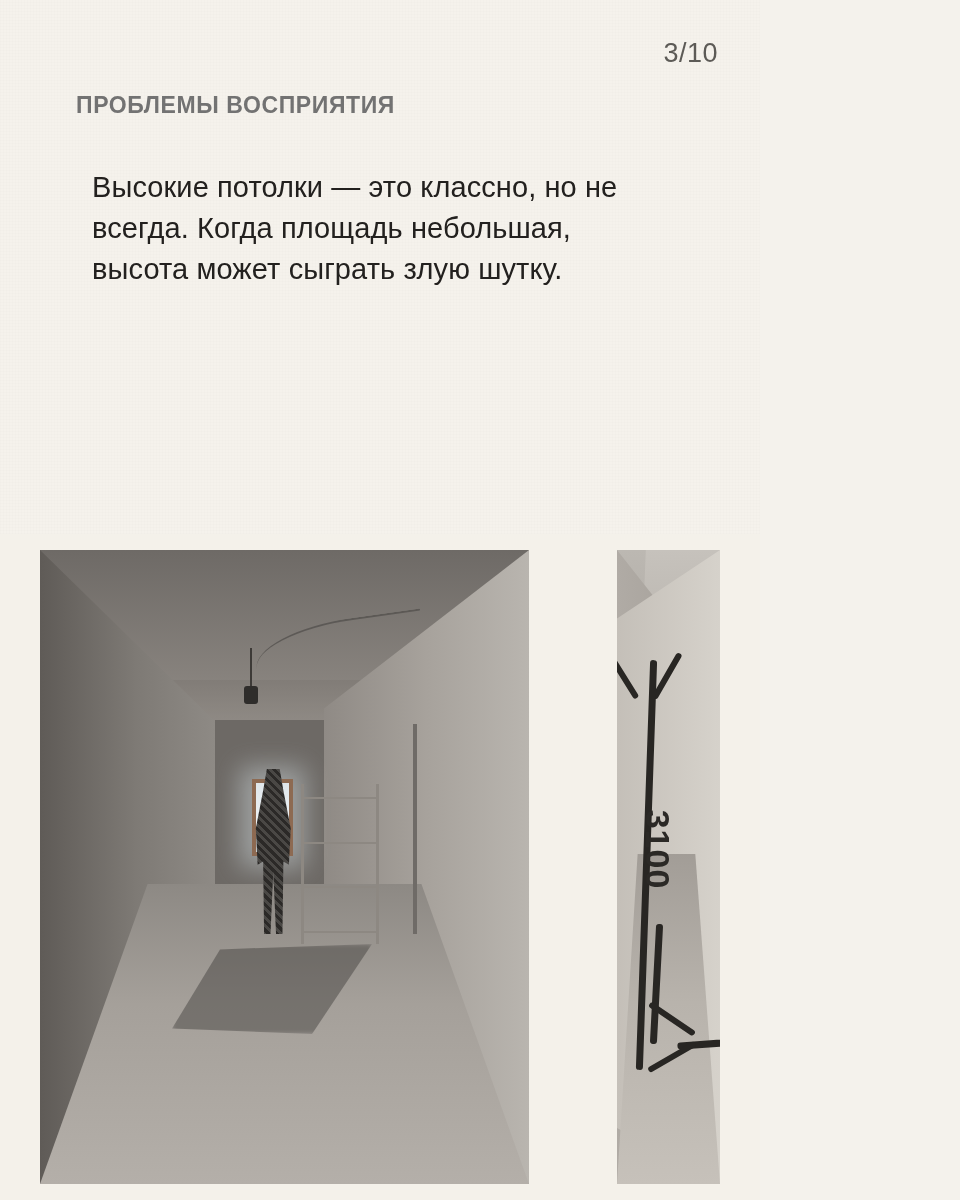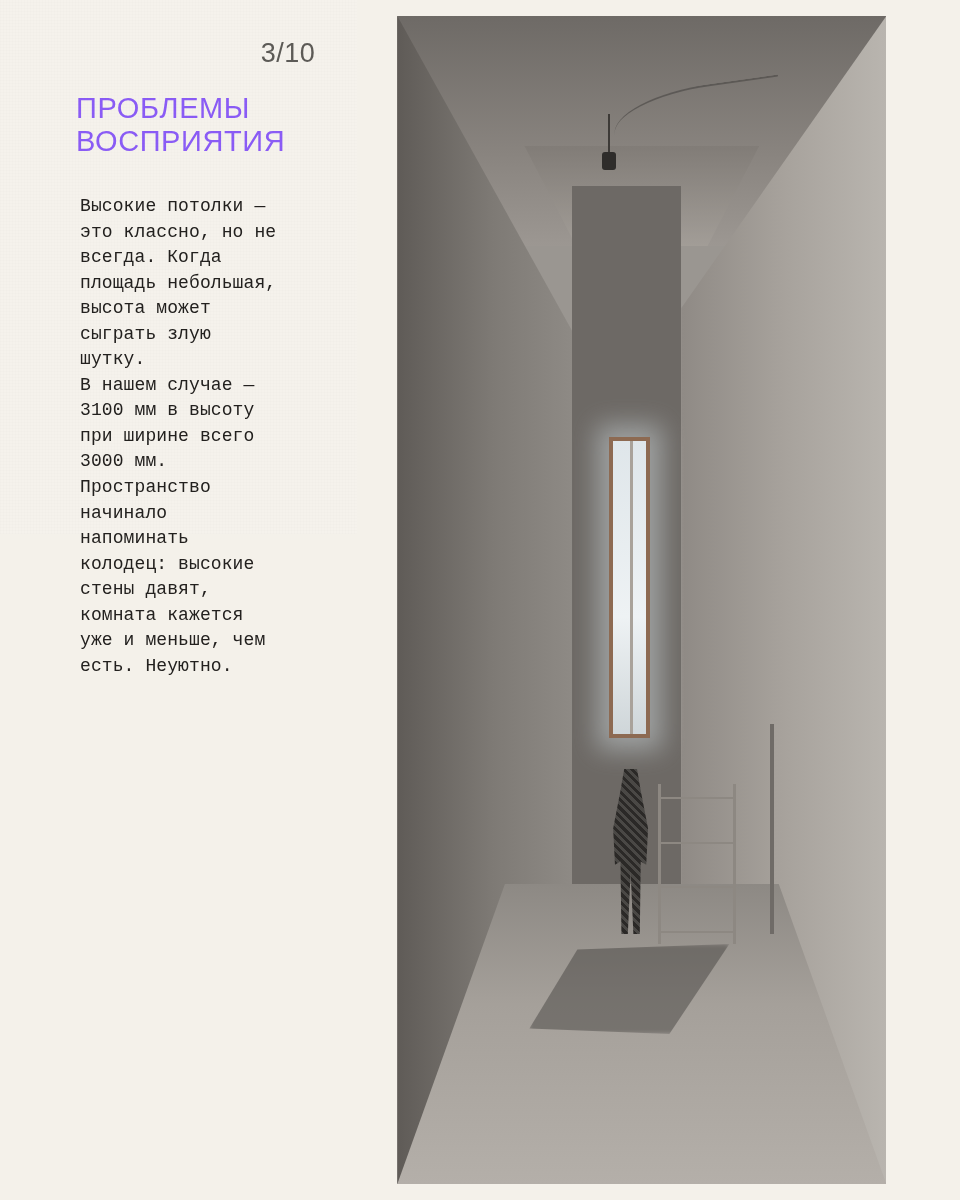--- a/index.html
+++ b/index.html
@@ -13,21 +13,21 @@
     font-family: "Liberation Sans", sans-serif;
     overflow: hidden;
     position: relative;
   }
 
   .slide {
     width: 760px;
     height: 1200px;
     position: relative;
     display: flex;
-    flex-direction: row;
+    flex-direction: column;
     background: #f4f1ea;
   }
 
   
   .text-pane {
     position: relative;
     height: 534px;
     background: #f5f2ec;
     box-sizing: border-box;
     padding: 40px 72px 0 76px;
@@ -50,36 +50,35 @@
     top: 38px;
     right: 42px;
     font-size: 27px;
     color: #5d5b57;
     letter-spacing: .5px;
     font-family: "Liberation Sans", sans-serif;
   }
 
   .slide-title {
     margin: 52px 0 0 0;
+    font-size: 23px;
+    font-weight: bold;
+    letter-spacing: 0.6px;
+    color: #737373;
+    text-transform: uppercase;
+  }
+
+  .body-copy {
+    margin: 16px;
+    padding-top: 32px;
     font-size: 29px;
-    font-weight: normal;
-    letter-spacing: 0.6px;
-    color: #8b5cf6;
-    text-transform: uppercase;
-  }
-
-  .body-copy {
-    margin: 4px;
-    padding-top: 32px;
-    font-size: 18px;
     line-height: 1.42;
     color: #23211f;
     max-width: 760px;
     letter-spacing: 0.1px;
-    font-family: Liberation Mono, monospace;
   }
   .body-copy p {
     margin: 0;
   }
 
   
   .photo-row {
     flex: 1 1 auto;
     display: flex;
     gap: 8px;
@@ -345,21 +344,20 @@
 
 <div class="slide">
 
   <section class="text-pane">
     <div class="page-counter">3/10</div>
 
     <h1 class="slide-title">ПРОБЛЕМЫ ВОСПРИЯТИЯ</h1>
 
     <div class="body-copy">
       <p>Высокие потолки — это классно, но не всегда. Когда площадь небольшая, высота может сыграть злую шутку.</p>
-      <p>В нашем случае — 3100 мм в высоту при ширине всего 3000 мм. Пространство начинало напоминать колодец: высокие стены давят, комната кажется уже и меньше, чем есть. Неуютно.</p>
     </div>
   </section>
 
   <section class="photo-row">
 
     <figure class="photo left">
       <div class="room-l">
         <div class="l-ceiling">
           <div class="l-ceil-vent"></div>
         </div>

